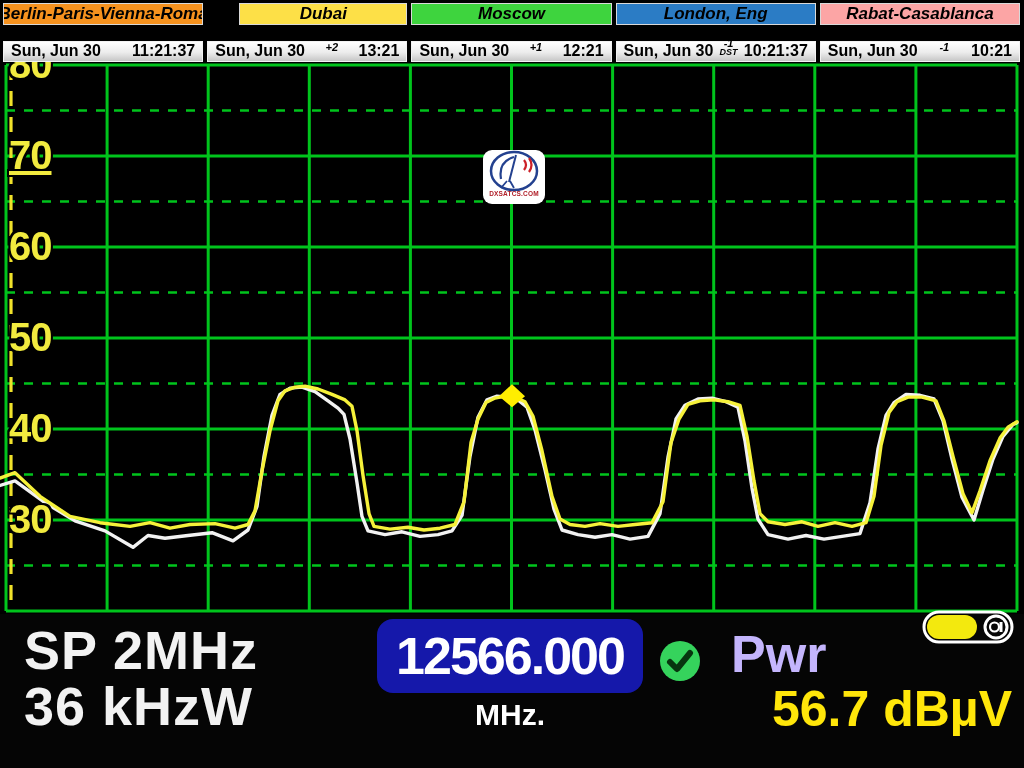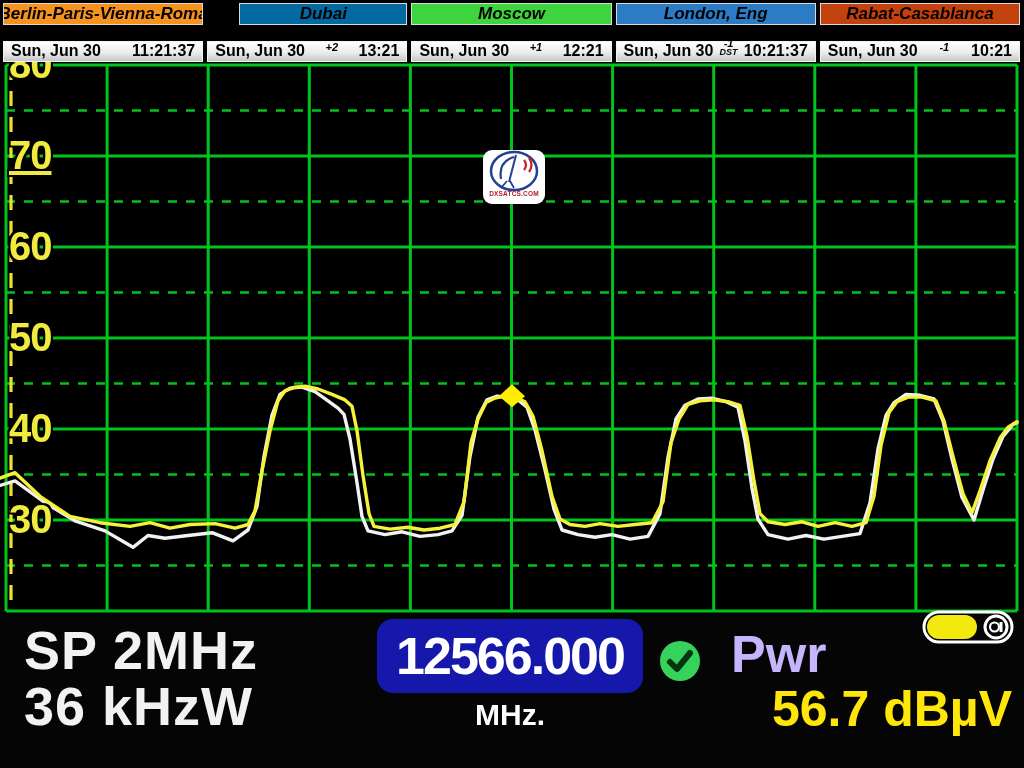--- a/index.html
+++ b/index.html
@@ -59,21 +59,21 @@
       <div class="clock-time-row">
         <span class="clock-date">Sun, Jun 30</span>
         <span class="off">
             <i class="offv"></i>
             <i class="offl"></i>
           </span>
         <span class="clock-time">11:21:37</span>
       </div>
     </div>
     <div class="clock">
-      <div class="clock-city" style="background: #0369a1; margin-left: 32px;">Dubai</div>
+      <div class="clock-city" style="background: #fde047; margin-left: 32px;">Dubai</div>
       <div class="clock-time-row">
         <span class="clock-date">Sun, Jun 30</span>
         <span class="off">
             <i class="offv">+2</i>
             <i class="offl"></i>
           </span>
         <span class="clock-time">13:21</span>
       </div>
     </div>
     <div class="clock">
@@ -92,21 +92,21 @@
       <div class="clock-time-row">
         <span class="clock-date">Sun, Jun 30</span>
         <span class="off">
             <i class="offv">-1</i>
             <i class="offl">DST</i>
           </span>
         <span class="clock-time">10:21:37</span>
       </div>
     </div>
     <div class="clock">
-      <div class="clock-city" style="background: #c2410c;">Rabat-Casablanca</div>
+      <div class="clock-city" style="background: #fca5a5;">Rabat-Casablanca</div>
       <div class="clock-time-row">
         <span class="clock-date">Sun, Jun 30</span>
         <span class="off">
             <i class="offv">-1</i>
             <i class="offl"></i>
           </span>
         <span class="clock-time">10:21</span>
       </div>
     </div>
   </div>

